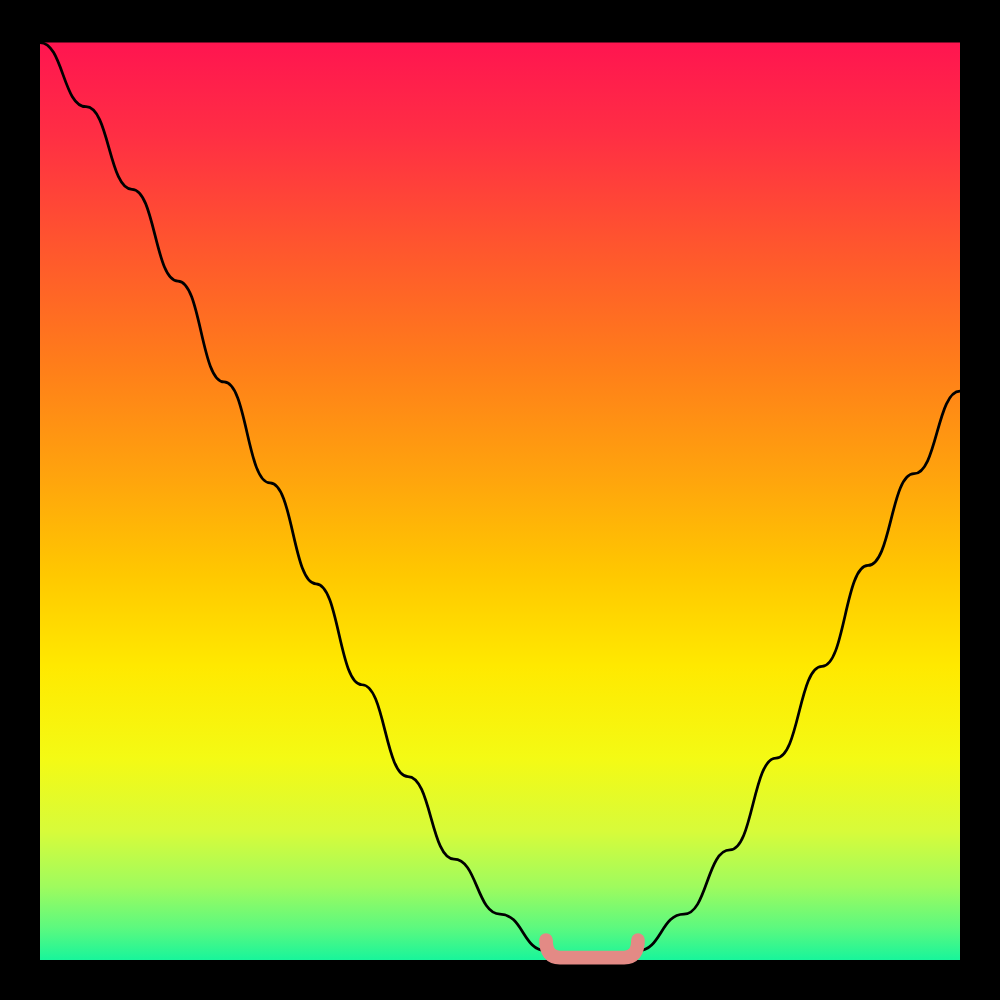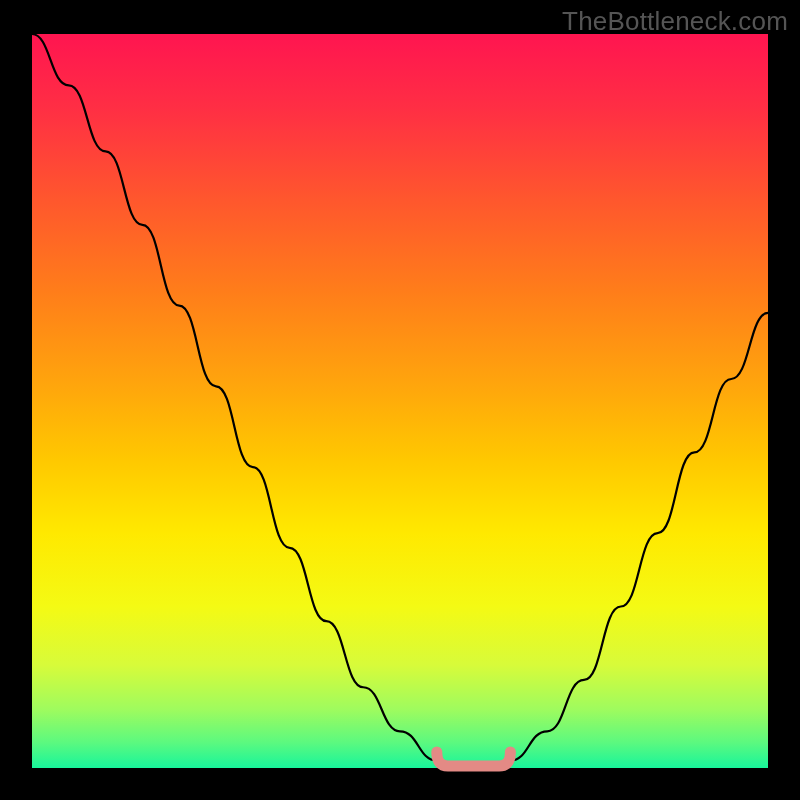--- a/index.html
+++ b/index.html
@@ -30,21 +30,20 @@
   svg {
     position: absolute;
     left: 0;
     top: 0;
   }
 </style>
 </head>
 <body>
 
 <div class="frame">
-  <div class="watermark">TheBottleneck.com</div>
 
   <svg id="chart-svg" width="800" height="800" viewBox="0 0 800 800">
     <defs>
       <linearGradient id="bg-grad" x1="0" y1="0" x2="0" y2="1">
           <stop offset="0%" stop-color="#ff1550"></stop>
           <stop offset="10%" stop-color="#ff2e44"></stop>
           <stop offset="22%" stop-color="#ff552e"></stop>
           <stop offset="35%" stop-color="#ff7d1a"></stop>
           <stop offset="48%" stop-color="#ffa60c"></stop>
           <stop offset="57.99999999999999%" stop-color="#ffc800"></stop>

